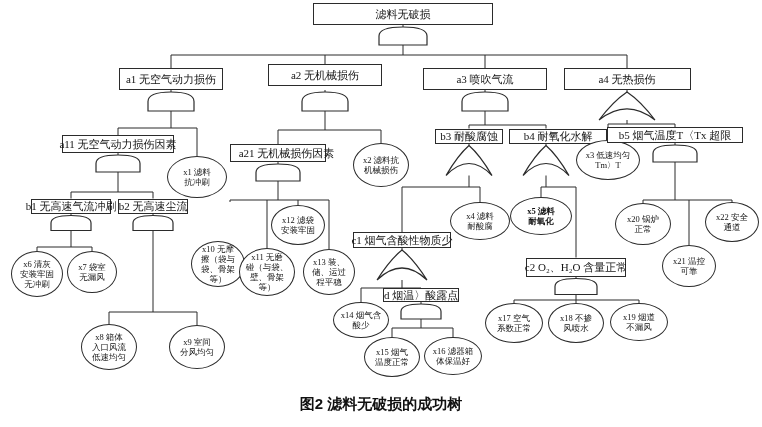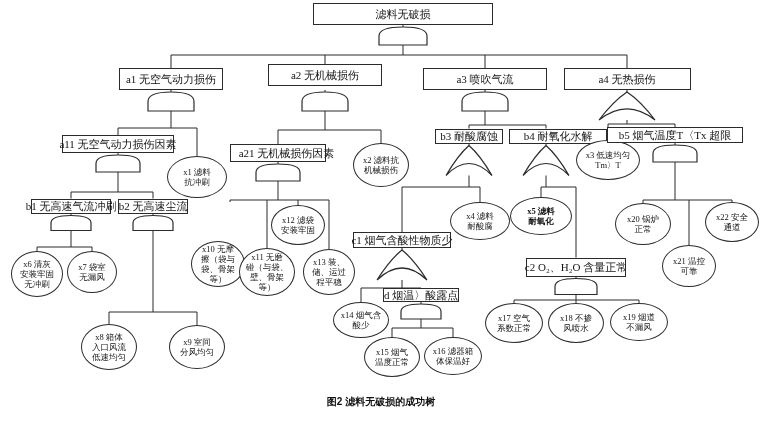--- a/index.html
+++ b/index.html
@@ -12,21 +12,21 @@
   #edge-layer .gate{fill:#ffffff;stroke:#2b2b2b;stroke-width:1.2;}
   .node{
     position:absolute;display:flex;align-items:center;justify-content:center;
     text-align:center;color:#141414;background:#ffffff;
     border:1.2px solid #2b2b2b;box-sizing:border-box;
   }
   .node.rect{font-size:11px;white-space:nowrap;}
   .node.ellipse{border-radius:50%;font-size:8.5px;line-height:1.2;white-space:pre-line;padding:1px;}
   #caption{
     position:absolute;left:0;top:395px;width:100%;text-align:center;
-    font-weight:bold;font-size:10px;color:#111;
+    font-weight:bold;font-size:15px;color:#111;
     font-family:"Liberation Sans","DejaVu Sans",sans-serif;
   }
 </style>
 </head>
 <body>
 
 <div id="figure">
   <svg id="edge-layer" width="762" height="427">
       <line x1="403" y1="25" x2="403" y2="27"></line>
       <line x1="403" y1="45" x2="403" y2="55"></line>

